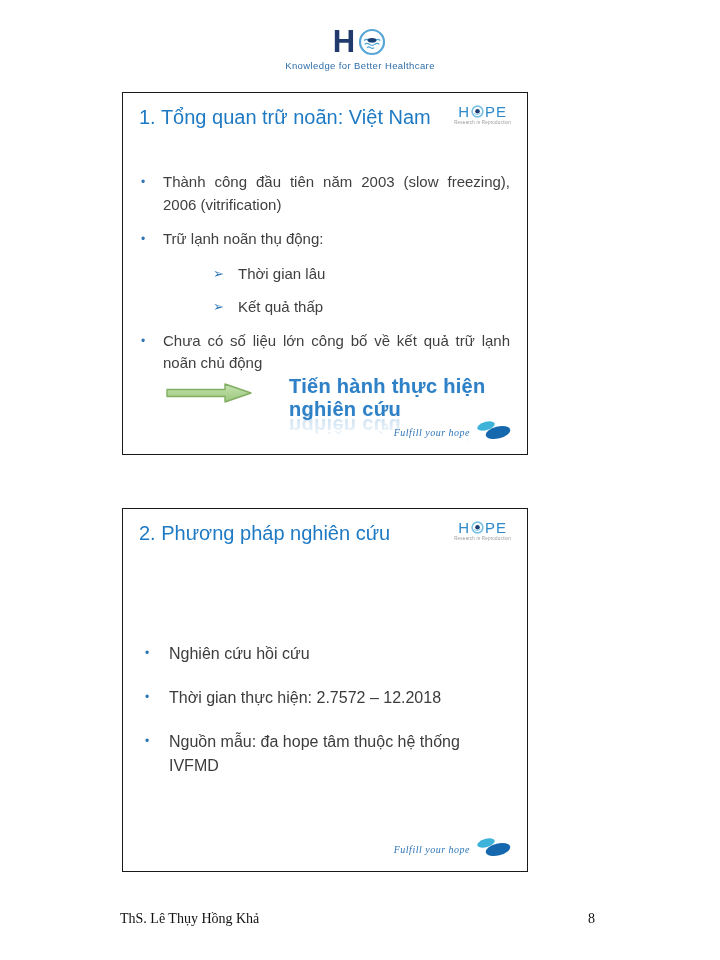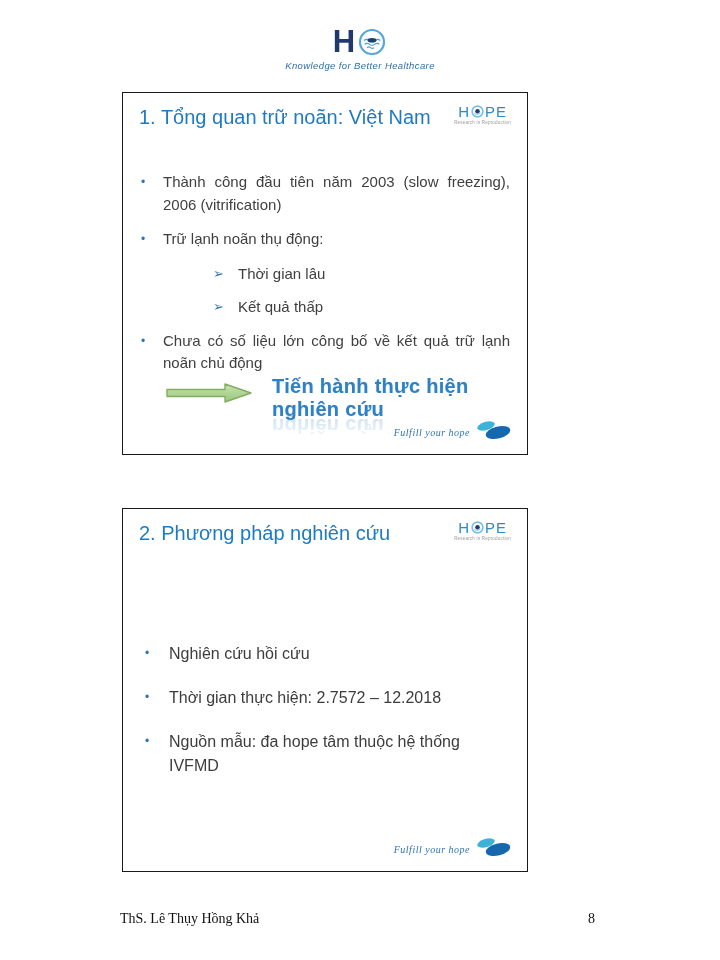--- a/index.html
+++ b/index.html
@@ -17,21 +17,21 @@
     display:flex;flex-direction:column;align-items:center;
   }
   .hosrem-word{
     display:flex;align-items:center;
     color:#203a6e;font-weight:bold;font-size:31px;letter-spacing:2px;
     line-height:1;
   }
   .hosrem-o{display:inline-flex;margin:0 1px;}
   .hosrem-tagline{
     margin-top:3px;
-    color:#2e6da8;font-size:9.5px;letter-spacing:0.4px;font-style:italic;
+    color:#2e6da8;font-size:9.5px;letter-spacing:0.4px;
   }
 
   
   .slide{
     position:absolute;left:122px;width:406px;
     border:1.5px solid #1a1a1a;
     background:#ffffff;
     box-sizing:border-box;
   }
   #slide1{top:92px;height:363px;}
@@ -94,21 +94,21 @@
   }
   .bullets2 .bullet .marker{width:24px;flex:0 0 24px;font-size:12px;line-height:1.9;}
 
   
   .callout{
     position:absolute;top:282px;left:0;right:0;
     display:flex;align-items:flex-start;
     padding-left:42px;
   }
   .callout-arrow{flex:0 0 auto;margin-top:6px;}
-  .callout-wrap{margin-left:19px;position:relative;}
+  .callout-wrap{margin-left:36px;position:relative;}
   .callout-text{
     color:#2e81c6;font-size:20px;font-weight:bold;
     letter-spacing:0.3px;line-height:1.15;
     text-shadow:0 1px 0 rgba(255,255,255,0.65), 0 0 1px rgba(46,129,198,0.4);
   }
   .callout-reflection{
     position:absolute;top:100%;left:0;margin-top:-7px;
     transform:scaleY(-1);
     color:#2e81c6;font-size:20px;font-weight:bold;
     letter-spacing:0.3px;line-height:1.15;

